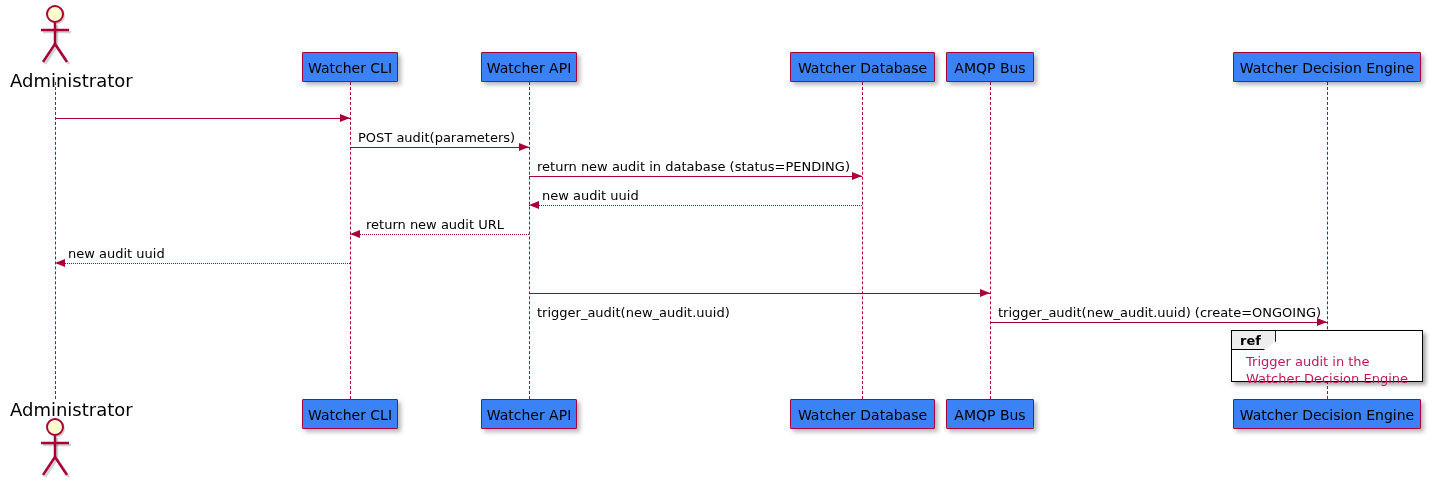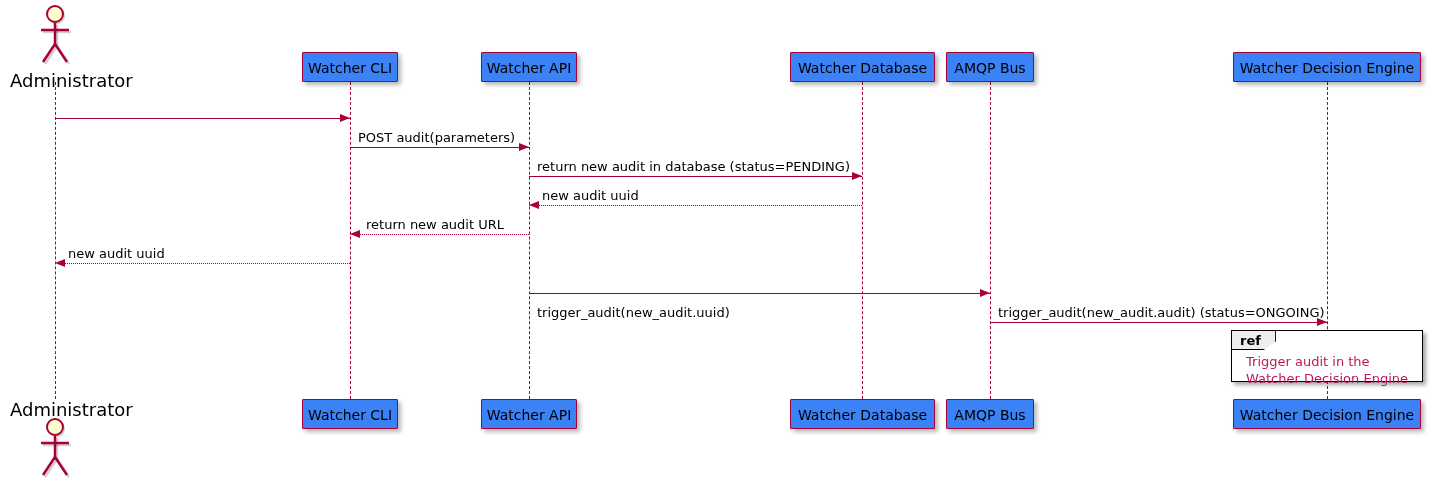--- a/index.html
+++ b/index.html
@@ -175,21 +175,21 @@
     <div class="arrowhead left" style="top: 230px; left: 350px;"></div>
     <div class="msg-label" style="left: 366px; top: 217px;">return new audit URL</div>
     <div class="msg dotted" style="left: 55px; top: 263px; width: 295px;"></div>
     <div class="arrowhead left" style="top: 259px; left: 55px;"></div>
     <div class="msg-label" style="left: 68px; top: 246px;">new audit uuid</div>
     <div class="msg" style="left: 529px; top: 293px; width: 461px;"></div>
     <div class="arrowhead right" style="top: 289px; left: 980px;"></div>
     <div class="msg-label" style="left: 537px; top: 292px; margin-top: 13px;">trigger_audit(new_audit.uuid)</div>
     <div class="msg" style="left: 990px; top: 322px; width: 337px;"></div>
     <div class="arrowhead right" style="top: 318px; left: 1317px;"></div>
-    <div class="msg-label" style="left: 998px; top: 305px;">trigger_audit(new_audit.audit) (status=ONGOING)</div>
+    <div class="msg-label" style="left: 998px; top: 305px;">trigger_audit(new_audit.uuid) (create=ONGOING)</div>
     <div class="refbox" style="left: 1231px; top: 330px; width: 192px; height: 52px;">
       <div class="ref-tab">ref</div>
       <div class="ref-body">
         <div>Trigger audit in the</div>
         <div>Watcher Decision Engine</div>
       </div>
     </div>
   </div>
 
 </body></html>

